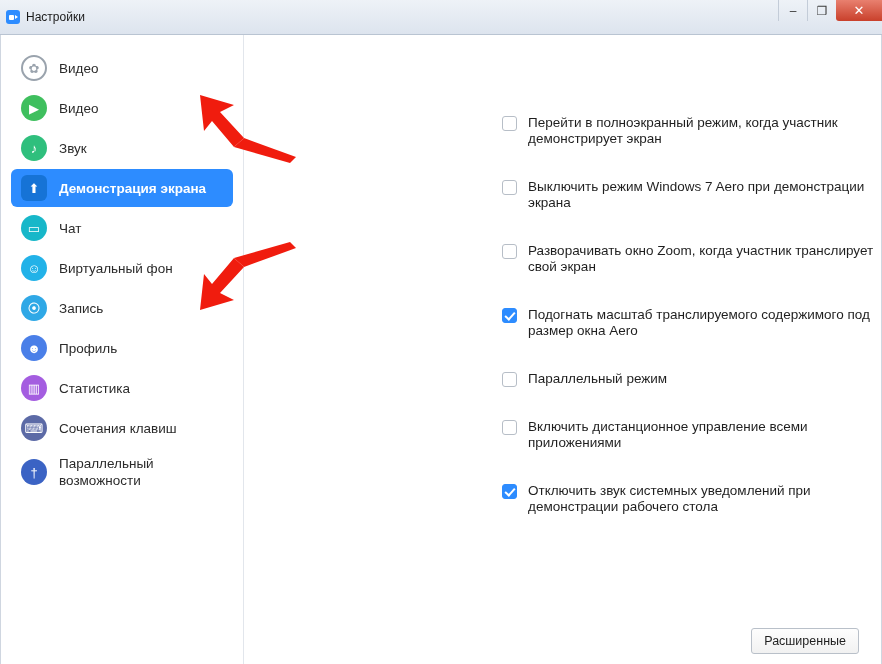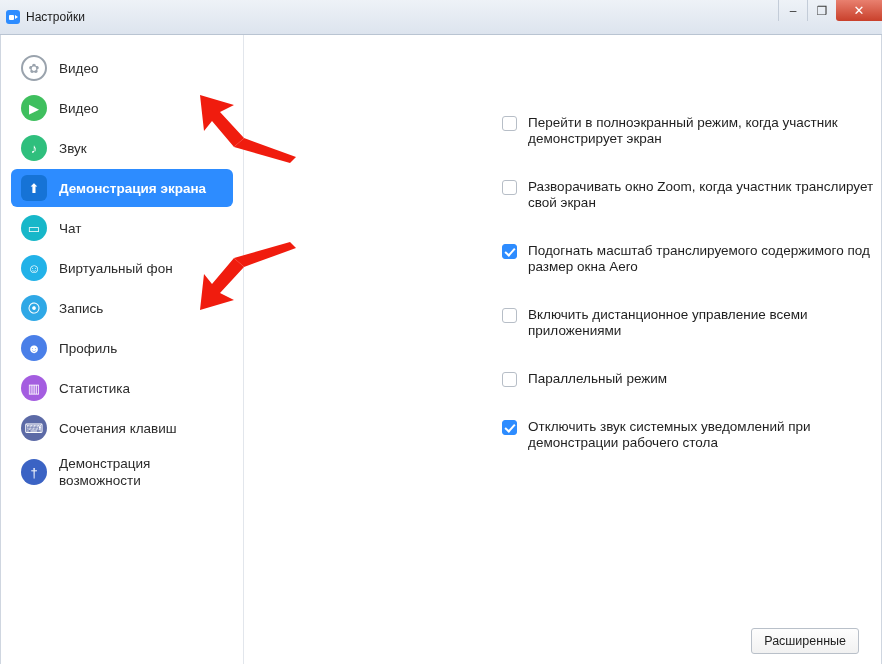--- a/index.html
+++ b/index.html
@@ -298,52 +298,56 @@
         <span class="nav-label">Статистика</span>
       </div>
 
       <div class="nav-item">
         <span class="nav-icon" style="background:#5c6aa6">⌨</span>
         <span class="nav-label">Сочетания клавиш</span>
       </div>
 
       <div class="nav-item tall">
         <span class="nav-icon" style="background:#3b63c4">†</span>
-        <span class="nav-label">Демонстрация
+        <span class="nav-label">Параллельный
 возможности</span>
       </div>
 
     </div>
 
     <div class="main">
 
       <div class="opt-row">
         <span class="checkbox"></span>
         <span class="opt-label">Перейти в полноэкранный режим, когда участник демонстрирует экран</span>
       </div>
 
+      <div class="opt-row">
+        <span class="checkbox"></span>
+        <span class="opt-label">Выключить режим Windows 7 Aero при демонстрации экрана</span>
+      </div>
 
       <div class="opt-row">
         <span class="checkbox"></span>
         <span class="opt-label">Разворачивать окно Zoom, когда участник транслирует свой экран</span>
       </div>
 
       <div class="opt-row">
         <span class="checkbox checked"></span>
         <span class="opt-label">Подогнать масштаб транслируемого содержимого под размер окна Aero</span>
       </div>
 
       <div class="opt-row">
         <span class="checkbox"></span>
+        <span class="opt-label">Параллельный режим</span>
+      </div>
+
+      <div class="opt-row">
+        <span class="checkbox"></span>
         <span class="opt-label">Включить дистанционное управление всеми приложениями</span>
-      </div>
-
-      <div class="opt-row">
-        <span class="checkbox"></span>
-        <span class="opt-label">Параллельный режим</span>
       </div>
 
       <div class="opt-row">
         <span class="checkbox checked"></span>
         <span class="opt-label">Отключить звук системных уведомлений при демонстрации рабочего стола</span>
       </div>
 
       <div class="advanced-btn">Расширенные</div>
     </div>
   </div>

